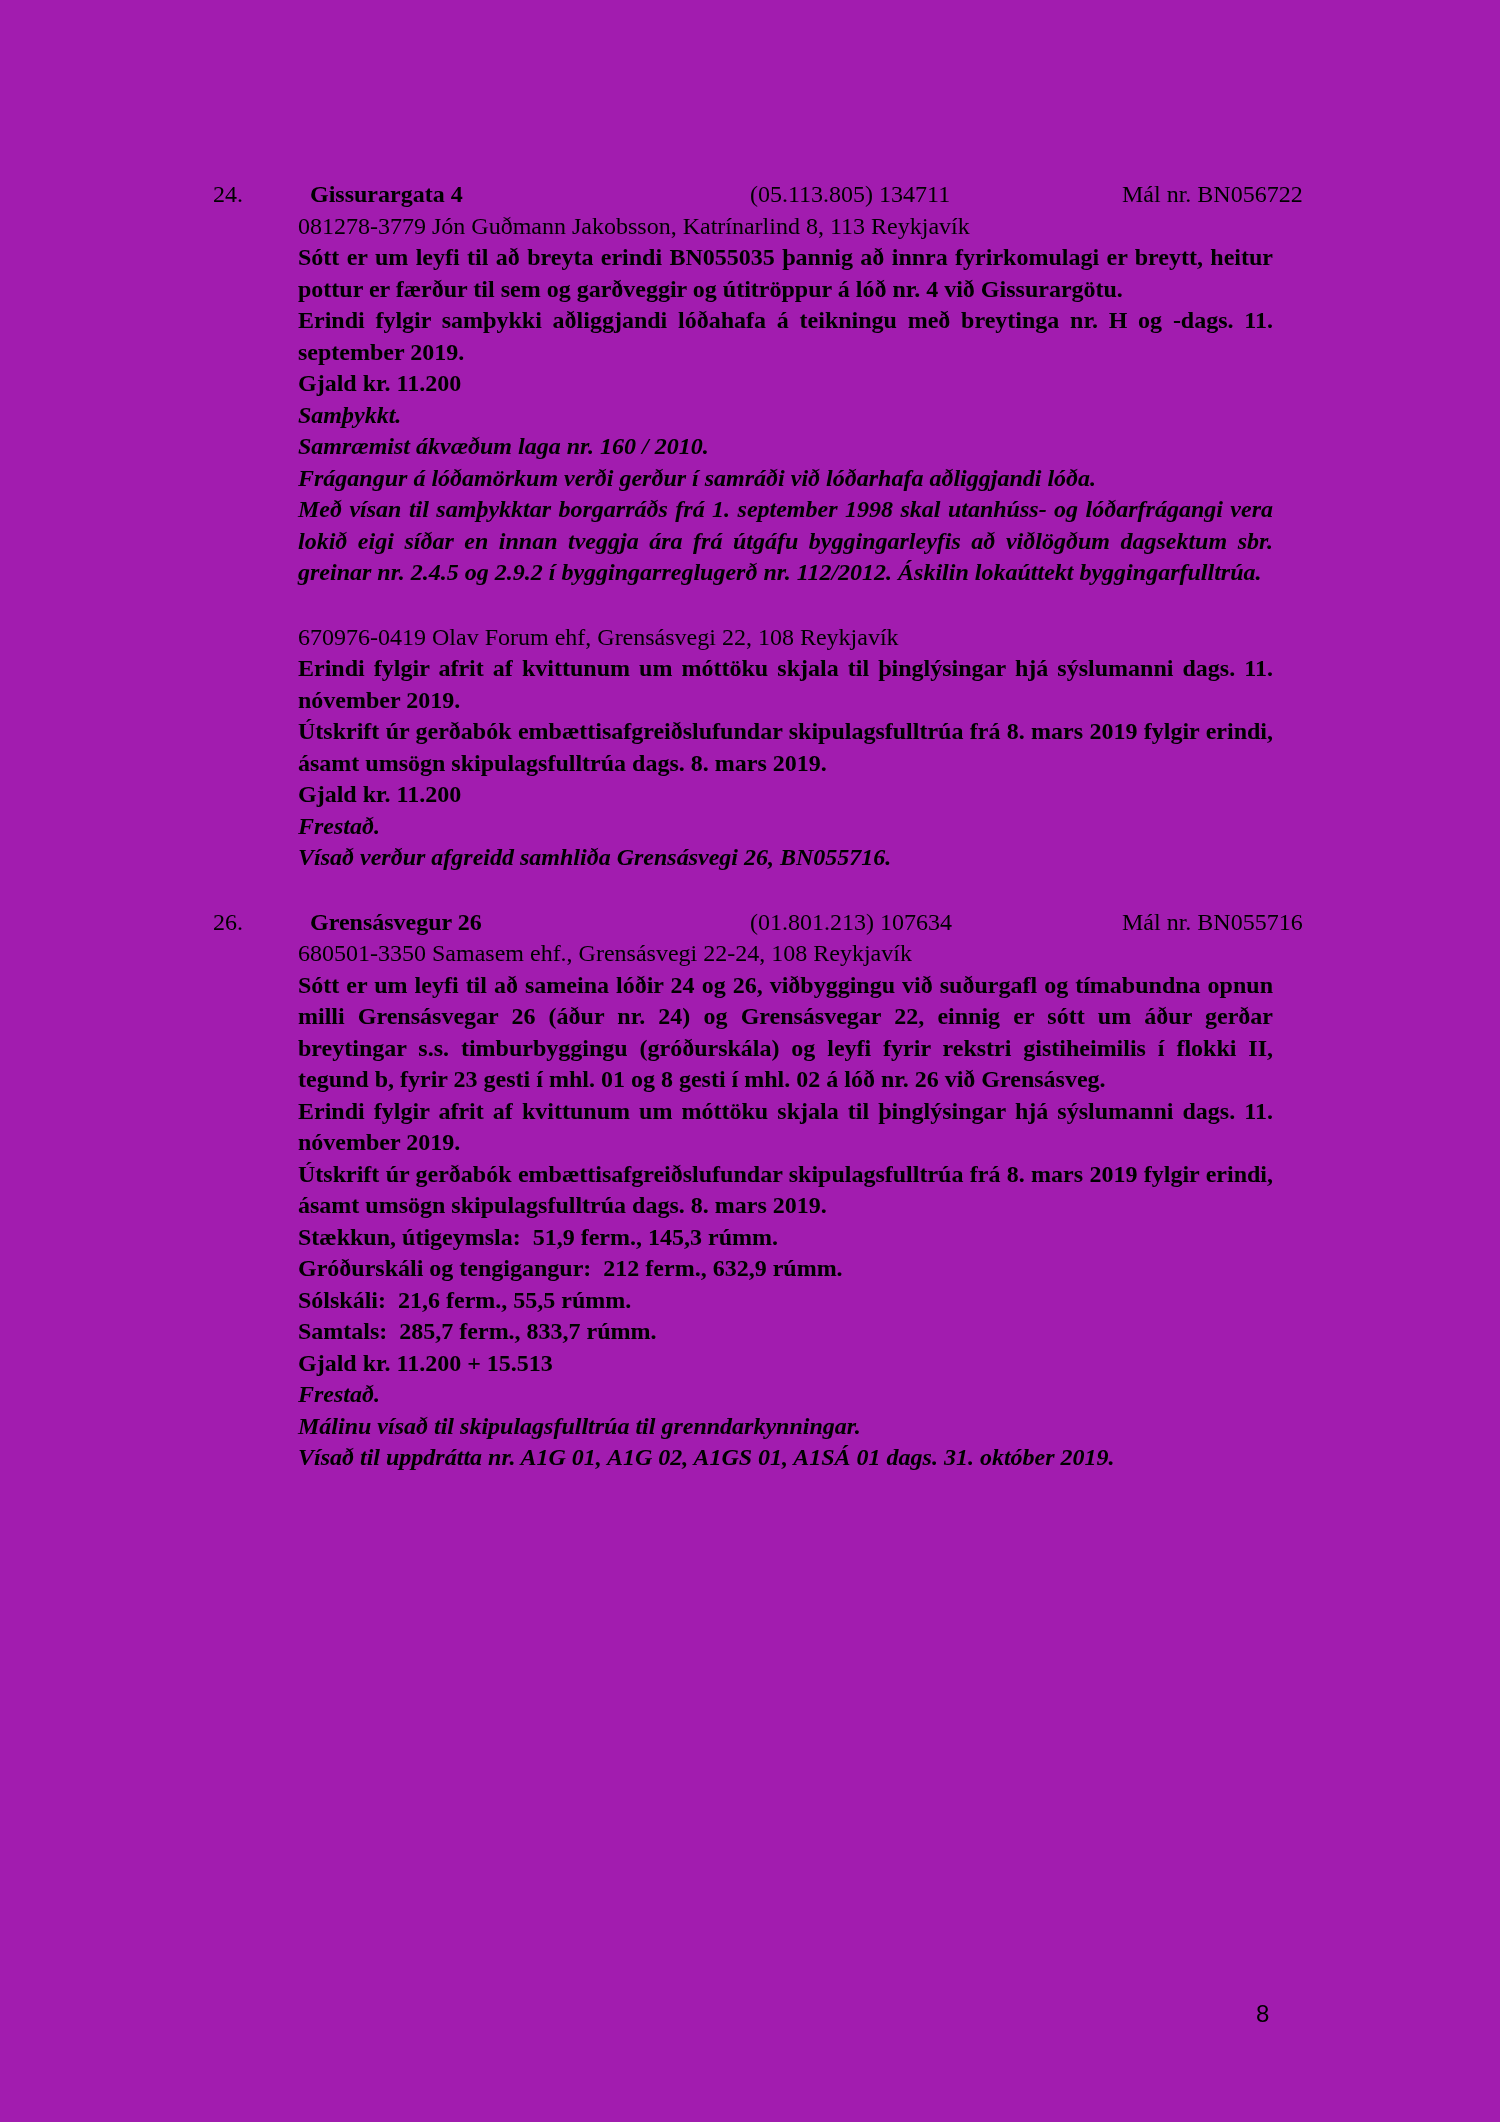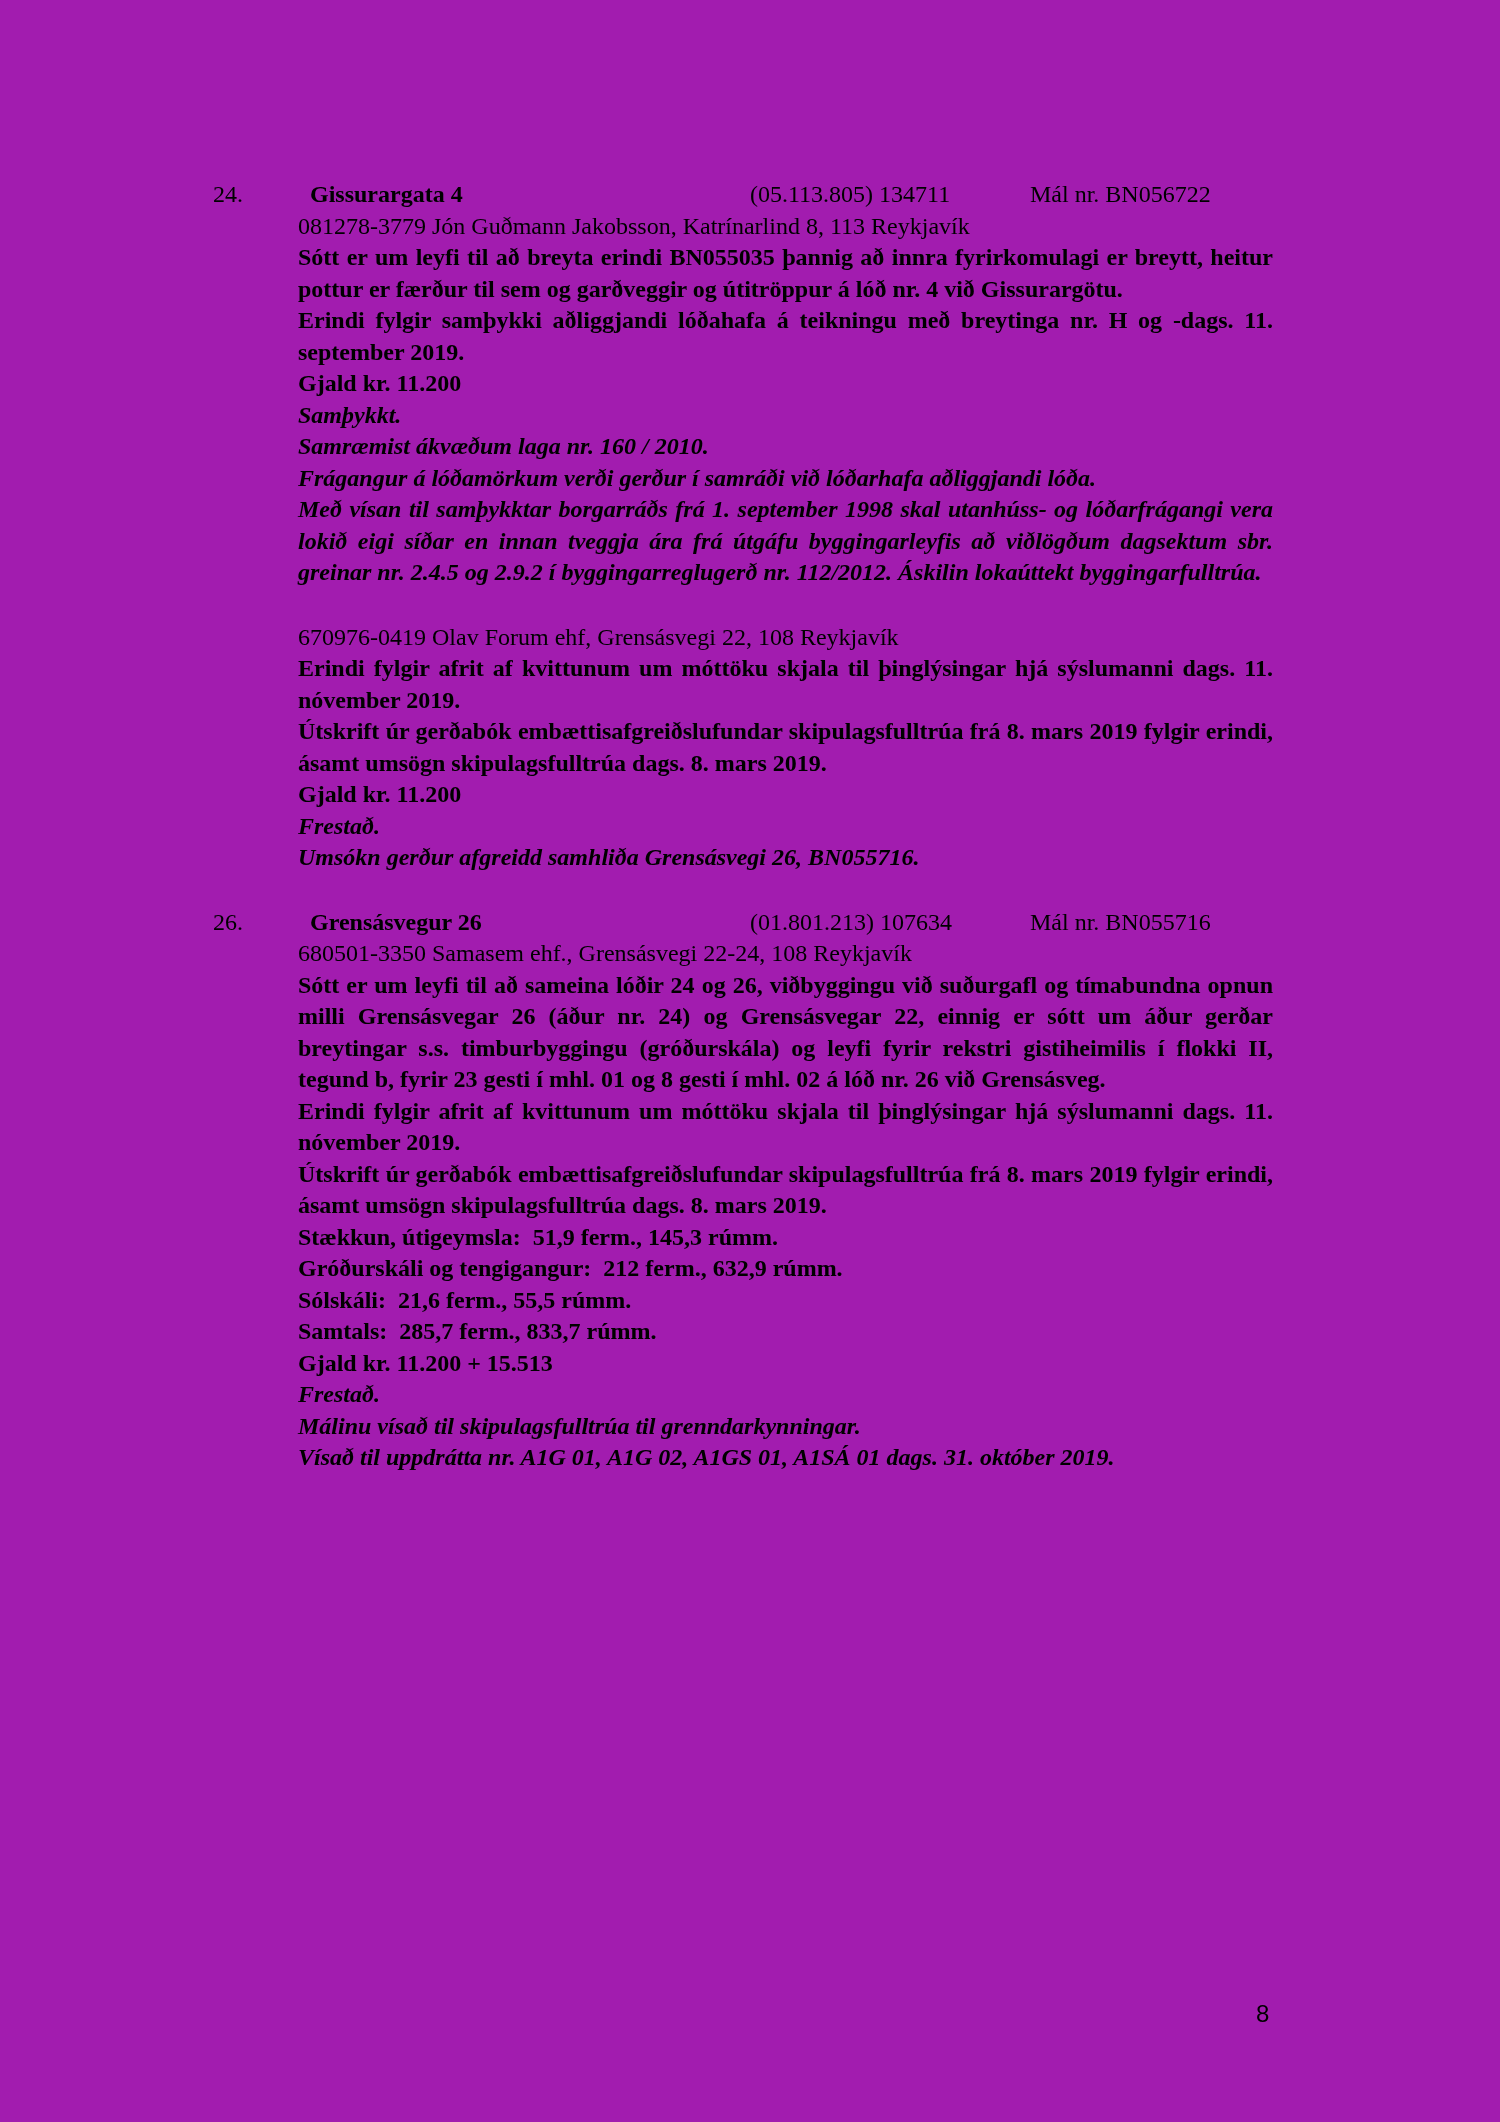--- a/index.html
+++ b/index.html
@@ -14,21 +14,21 @@
     font-size: 24px;
     line-height: 31.5px;
     color: #000000;
   }
   .content { padding-top: 179px; }
   .case-item { position: relative; margin-bottom: 33px; }
   .case-header { position: relative; height: 31.5px; }
   .case-header .num  { position: absolute; left: 213px; }
   .case-header .addr { position: absolute; left: 310px; font-weight: 700; }
   .case-header .code { position: absolute; left: 750px; }
-  .case-header .ref  { position: absolute; left: 1030px; }
+  .case-header .ref  { position: absolute; left: 1122px; }
   .owner { margin-left: 298px; width: 975px; }
   .para  { margin: 0 0 0 298px; width: 975px; hyphens: none; font-weight: bold; }
   .para.just { text-align: justify; }
   .para:not(.just) { white-space: pre-wrap; }
   .para.it { font-style: italic; }
   .page-number {
     position: absolute;
     left: 1256px;
     top: 1998px;
     font-family: "Liberation Sans", "DejaVu Sans", sans-serif;
@@ -61,21 +61,21 @@
         </div>
     </article>
 
     <article class="case-item">
       <div class="owner">670976-0419 Olav Forum ehf, Grensásvegi 22, 108 Reykjavík</div>
       <div class="paras">
           <p class="para just">Erindi fylgir afrit af kvittunum um móttöku skjala til þinglýsingar hjá sýslumanni dags. 11. nóvember 2019.</p>
           <p class="para just">Útskrift úr gerðabók embættisafgreiðslufundar skipulagsfulltrúa frá 8. mars 2019 fylgir erindi, ásamt umsögn skipulagsfulltrúa dags. 8. mars 2019.</p>
           <p class="para">Gjald kr. 11.200</p>
           <p class="para it">Frestað.</p>
-          <p class="para it">Umsókn gerður afgreidd samhliða Grensásvegi 26, BN055716.</p>
+          <p class="para it">Vísað verður afgreidd samhliða Grensásvegi 26, BN055716.</p>
         </div>
     </article>
 
     <article class="case-item">
       <div class="case-header">
         <span class="num">26.</span>
         <span class="addr">Grensásvegur 26</span>
         <span class="code">(01.801.213) 107634</span>
         <span class="ref">Mál nr. BN055716</span>
       </div>

